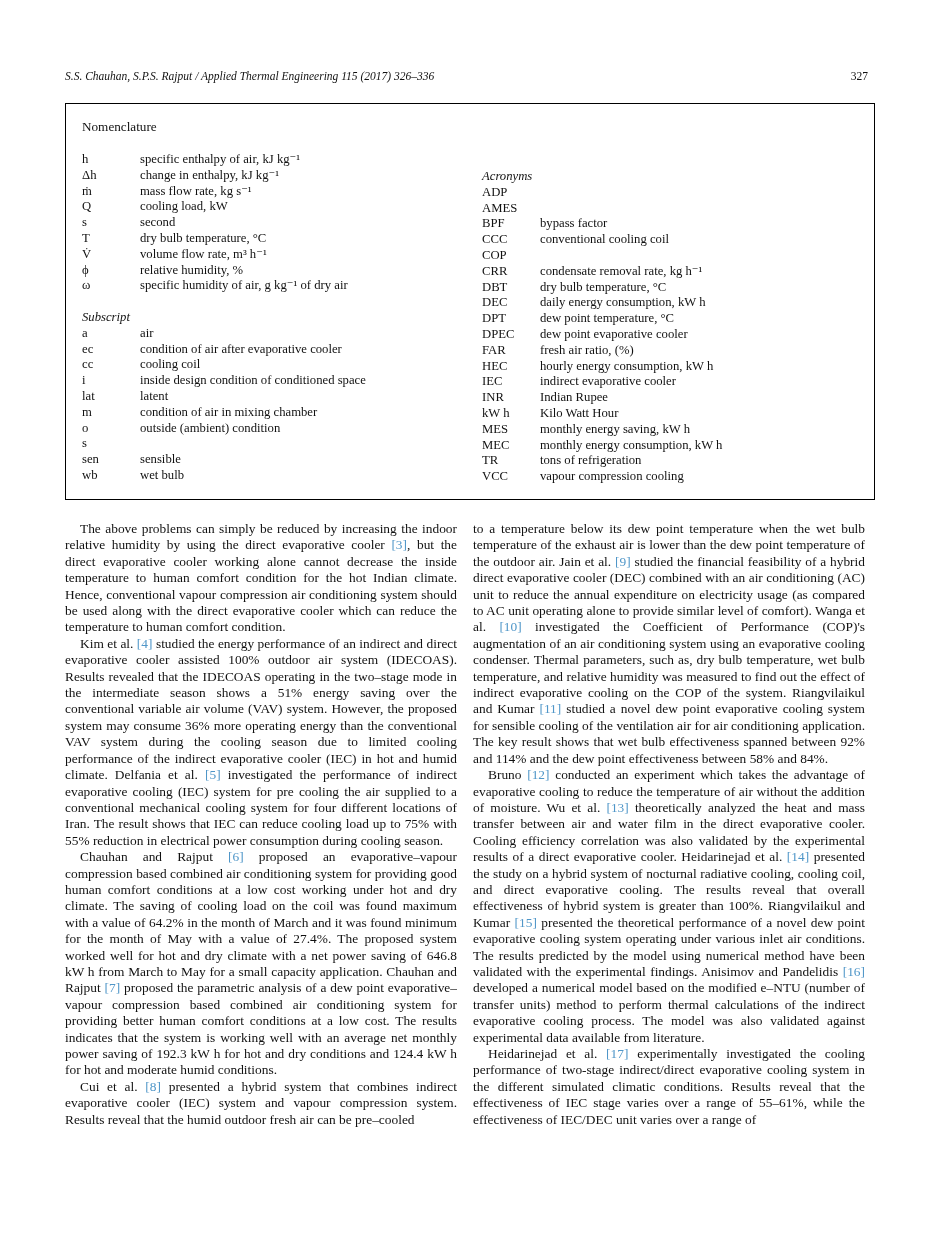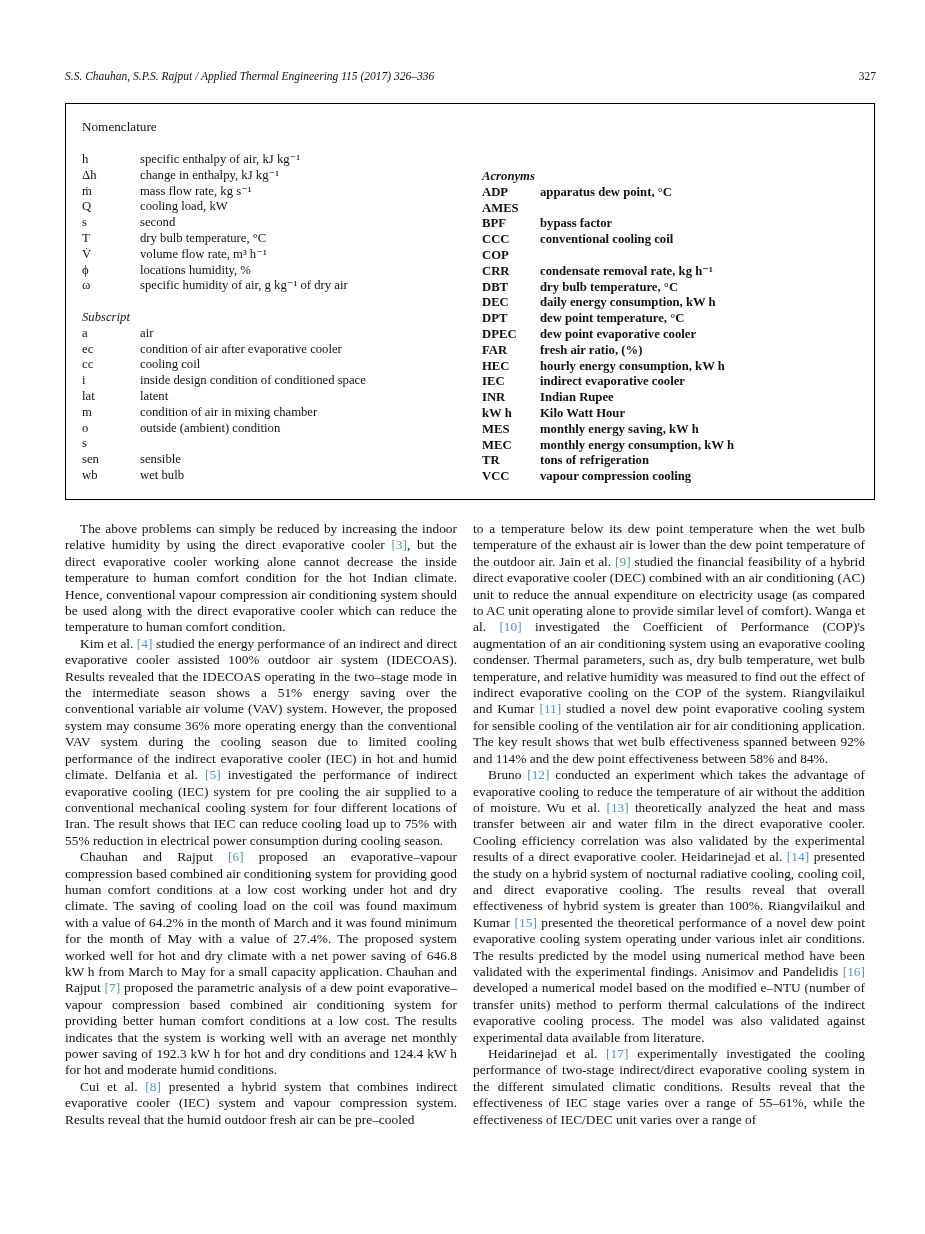--- a/index.html
+++ b/index.html
@@ -16,40 +16,40 @@
   
   .header {
     position: absolute;
     top: 70px; left: 65px; right: 49px;
     font-size: 11.5px;
     text-align: left;
   }
   .running-title { font-style: italic; }
   .page-number {
     position: absolute;
-    right: 0; top: 0;
+    right: 8px; top: 0;
     font-style: normal;
   }
   
   .nomenclature-box {
     position: absolute;
     top: 103px; left: 65px;
     width: 810px;
     height: 397px;
     border: 1px solid #000000;
     padding: 15px 16px 12px 16px;
   }
   .nom-title {
     font-weight: normal;
     font-size: 13.2px;
     margin-bottom: 17px;
   }
   .nom-columns { display: flex; }
   .nom-col-left { width: 400px; flex-shrink: 0; }
-  .nom-col-right { flex: 1; padding-top: 17px; font-weight: bold; }
+  .nom-col-right { flex: 1; padding-top: 17px; }
   .nom-row { display: flex; font-size: 12.7px; line-height: 15.8px; }
   .nom-term { width: 58px; flex-shrink: 0; }
   .nom-def { flex: 1; }
   .nom-subhead {
     font-style: italic;
     font-size: 12.7px;
     line-height: 15.8px;
     margin-top: 15.8px;
   }
   
@@ -108,21 +108,21 @@
             <div class="nom-row">
               <span class="nom-term">T</span>
               <span class="nom-def">dry bulb temperature, °C</span>
             </div>
             <div class="nom-row">
               <span class="nom-term">V̇</span>
               <span class="nom-def">volume flow rate, m³ h⁻¹</span>
             </div>
             <div class="nom-row">
               <span class="nom-term">ϕ</span>
-              <span class="nom-def">locations humidity, %</span>
+              <span class="nom-def">relative humidity, %</span>
             </div>
             <div class="nom-row">
               <span class="nom-term">ω</span>
               <span class="nom-def">specific humidity of air, g kg⁻¹ of dry air</span>
             </div>
           </div>
         <div class="nom-subhead">Subscript</div>
         <div>
             <div class="nom-row">
               <span class="nom-term">a</span>
@@ -163,21 +163,20 @@
               <span class="nom-term">wb</span>
               <span class="nom-def">wet bulb</span>
             </div>
           </div>
       </div>
       <div class="nom-col nom-col-right">
         <div class="nom-subhead" style="margin-top:0;">Acronyms</div>
         <div>
             <div class="nom-row">
               <span class="nom-term">ADP</span>
-              <span class="nom-def">apparatus dew point, °C</span>
             </div>
             <div class="nom-row">
               <span class="nom-term">AMES</span>
             </div>
             <div class="nom-row">
               <span class="nom-term">BPF</span>
               <span class="nom-def">bypass factor</span>
             </div>
             <div class="nom-row">
               <span class="nom-term">CCC</span>

